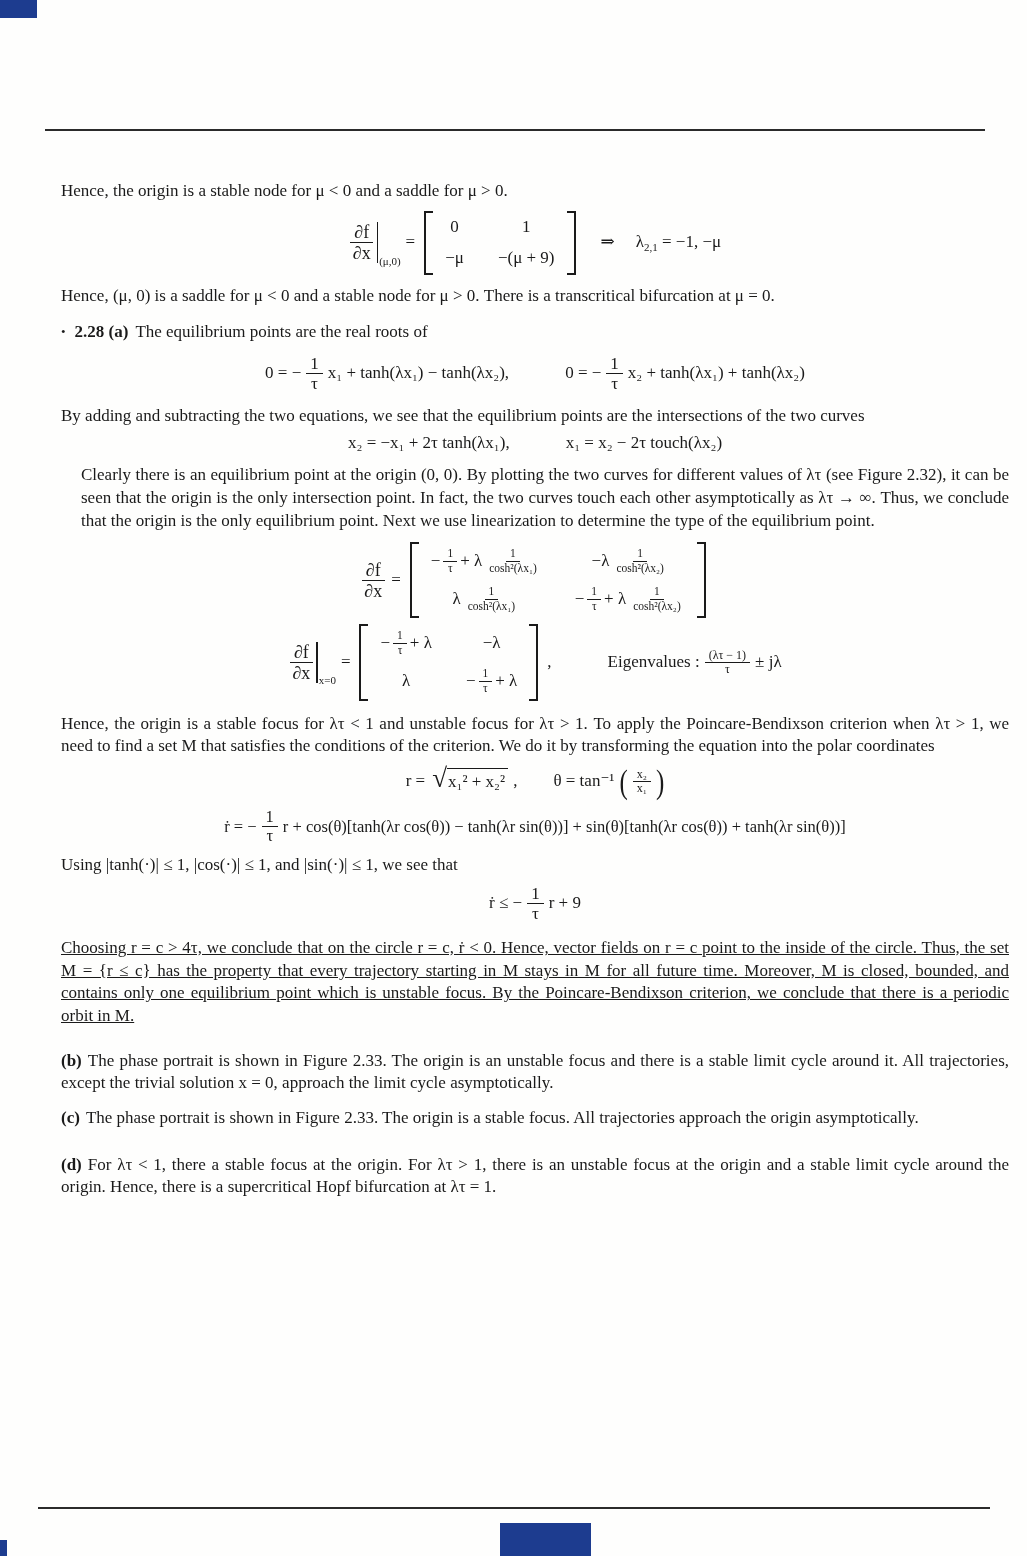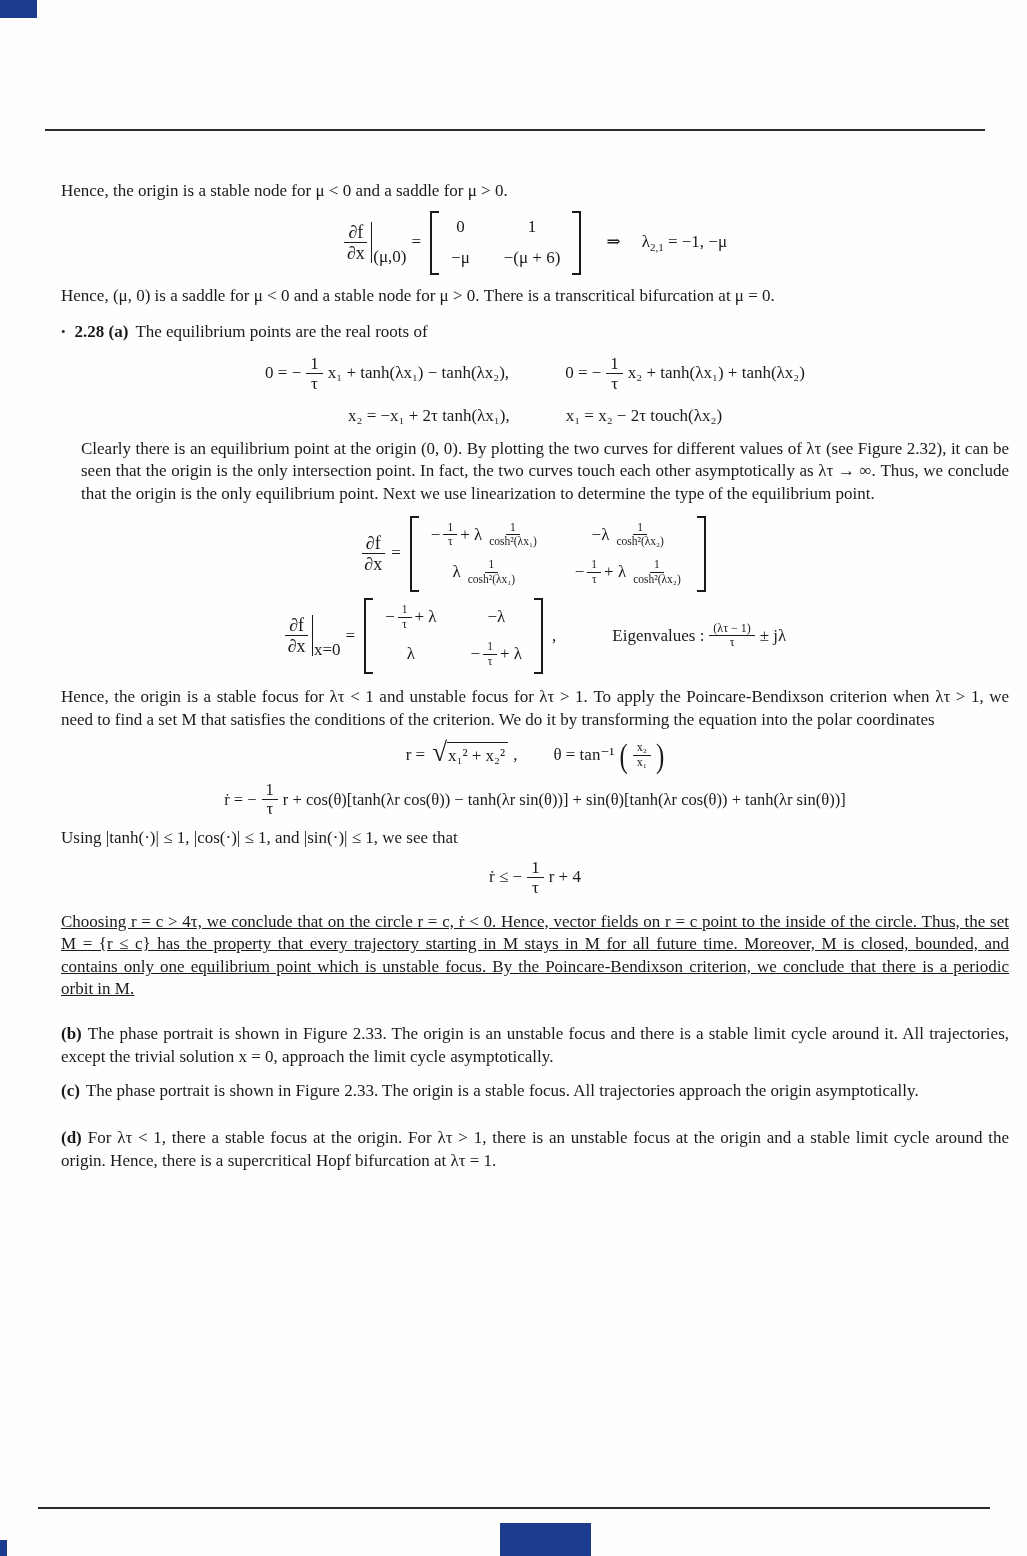--- a/index.html
+++ b/index.html
@@ -29,21 +29,21 @@
   .eq.tight{font-size:16.5px;}
 
   .frac{display:inline-flex;flex-direction:column;align-items:center;line-height:1.12;}
   .frac .num{padding:0 4px;border-bottom:1.3px solid #1a1a1a;}
   .frac .den{padding:0 4px;}
   .frac.sm{font-size:11.5px;line-height:1.2;}
   .frac.md{font-size:12px;}
 
   .dfdx{display:inline-flex;align-items:center;font-size:18px;}
   .vbar{align-self:stretch;width:1.4px;background:#1a1a1a;margin-left:2px;}
-  .evalsub{align-self:flex-end;font-size:17px;transform:translateY(5px);margin-left:1px;}
+  .evalsub{align-self:flex-end;font-size:11px;transform:translateY(5px);margin-left:1px;}
 
   .mat{display:inline-flex;align-items:stretch;margin:0 4px;}
   .mat .lb{width:7px;border:2px solid #1a1a1a;border-right:none;}
   .mat .rb{width:7px;border:2px solid #1a1a1a;border-left:none;}
   .mat .cells{display:grid;grid-template-columns:auto auto;column-gap:34px;row-gap:9px;
               padding:5px 12px;align-items:center;justify-items:center;}
   .mexpr{display:inline-flex;align-items:center;gap:3px;white-space:nowrap;}
 
   .op.wide{margin:0 16px;}
   .spacer-lg{display:inline-block;width:46px;}
@@ -81,21 +81,21 @@
         <span class="vbar"></span>
         <span class="evalsub">(μ,0)</span>
       </span>
       <span class="op">=</span>
       <span class="mat">
         <span class="lb"></span>
         <span class="cells">
           <span>0</span>
           <span>1</span>
           <span>−μ</span>
-          <span>−(μ + 6)</span>
+          <span>−(μ + 9)</span>
         </span>
         <span class="rb"></span>
       </span>
       <span class="op wide">⇒</span>
       <span class="eig nowrap">
         <span>λ</span><sub>2,1</sub>
         <span>= −1, −μ</span>
       </span>
     </div>
 
@@ -114,20 +114,21 @@
       <span>x₁ + tanh(λx₁) − tanh(λx₂),</span>
       <span class="spacer-lg"></span>
       <span>0 = −</span>
       <span class="frac">
         <span class="num">1</span>
         <span class="den">τ</span>
       </span>
       <span>x₂ + tanh(λx₁) + tanh(λx₂)</span>
     </div>
 
+    <p class="para mb4">By adding and subtracting the two equations, we see that the equilibrium points are the intersections of the two curves</p>
 
     <div class="eq m3">
       <span>x₂ = −x₁ + 2τ tanh(λx₁),</span>
       <span class="spacer-lg"></span>
       <span>x₁ = x₂ − 2τ touch(λx₂)</span>
     </div>
 
     <p class="para mb8">Clearly there is an equilibrium point at the origin (0, 0). By plotting the two curves for different values of λτ (see Figure 2.32), it can be seen that the origin is the only intersection point. In fact, the two curves touch each other asymptotically as λτ → ∞. Thus, we conclude that the origin is the only equilibrium point. Next we use linearization to determine the type of the equilibrium point.</p>
 
     <div class="eq m4">
@@ -257,21 +258,21 @@
     </div>
 
     <p class="para mb4">Using |tanh(·)| ≤ 1, |cos(·)| ≤ 1, and |sin(·)| ≤ 1, we see that</p>
 
     <div class="eq m8">
       <span>ṙ ≤ −</span>
       <span class="frac">
         <span class="num">1</span>
         <span class="den">τ</span>
       </span>
-      <span>r + 4</span>
+      <span>r + 9</span>
     </div>
 
     <p class="para mb22">Choosing r = c &gt; 4τ, we conclude that on the circle r = c, ṙ &lt; 0. Hence, vector fields on r = c point to the inside of the circle. Thus, the set M = {r ≤ c} has the property that every trajectory starting in M stays in M for all future time. Moreover, M is closed, bounded, and contains only one equilibrium point which is unstable focus. By the Poincare-Bendixson criterion, we conclude that there is a periodic orbit in M.</p>
 
     <p class="para mb20">
       <span class="partlabel">(b)</span><span>The phase portrait is shown in Figure 2.33. The origin is an unstable focus and there is a stable limit cycle around it. All trajectories, except the trivial solution x = 0, approach the limit cycle asymptotically.</span>
     </p>
 
     <p class="para mb24">
       <span class="partlabel">(c)</span><span>The phase portrait is shown in Figure 2.33. The origin is a stable focus. All trajectories approach the origin asymptotically.</span>

